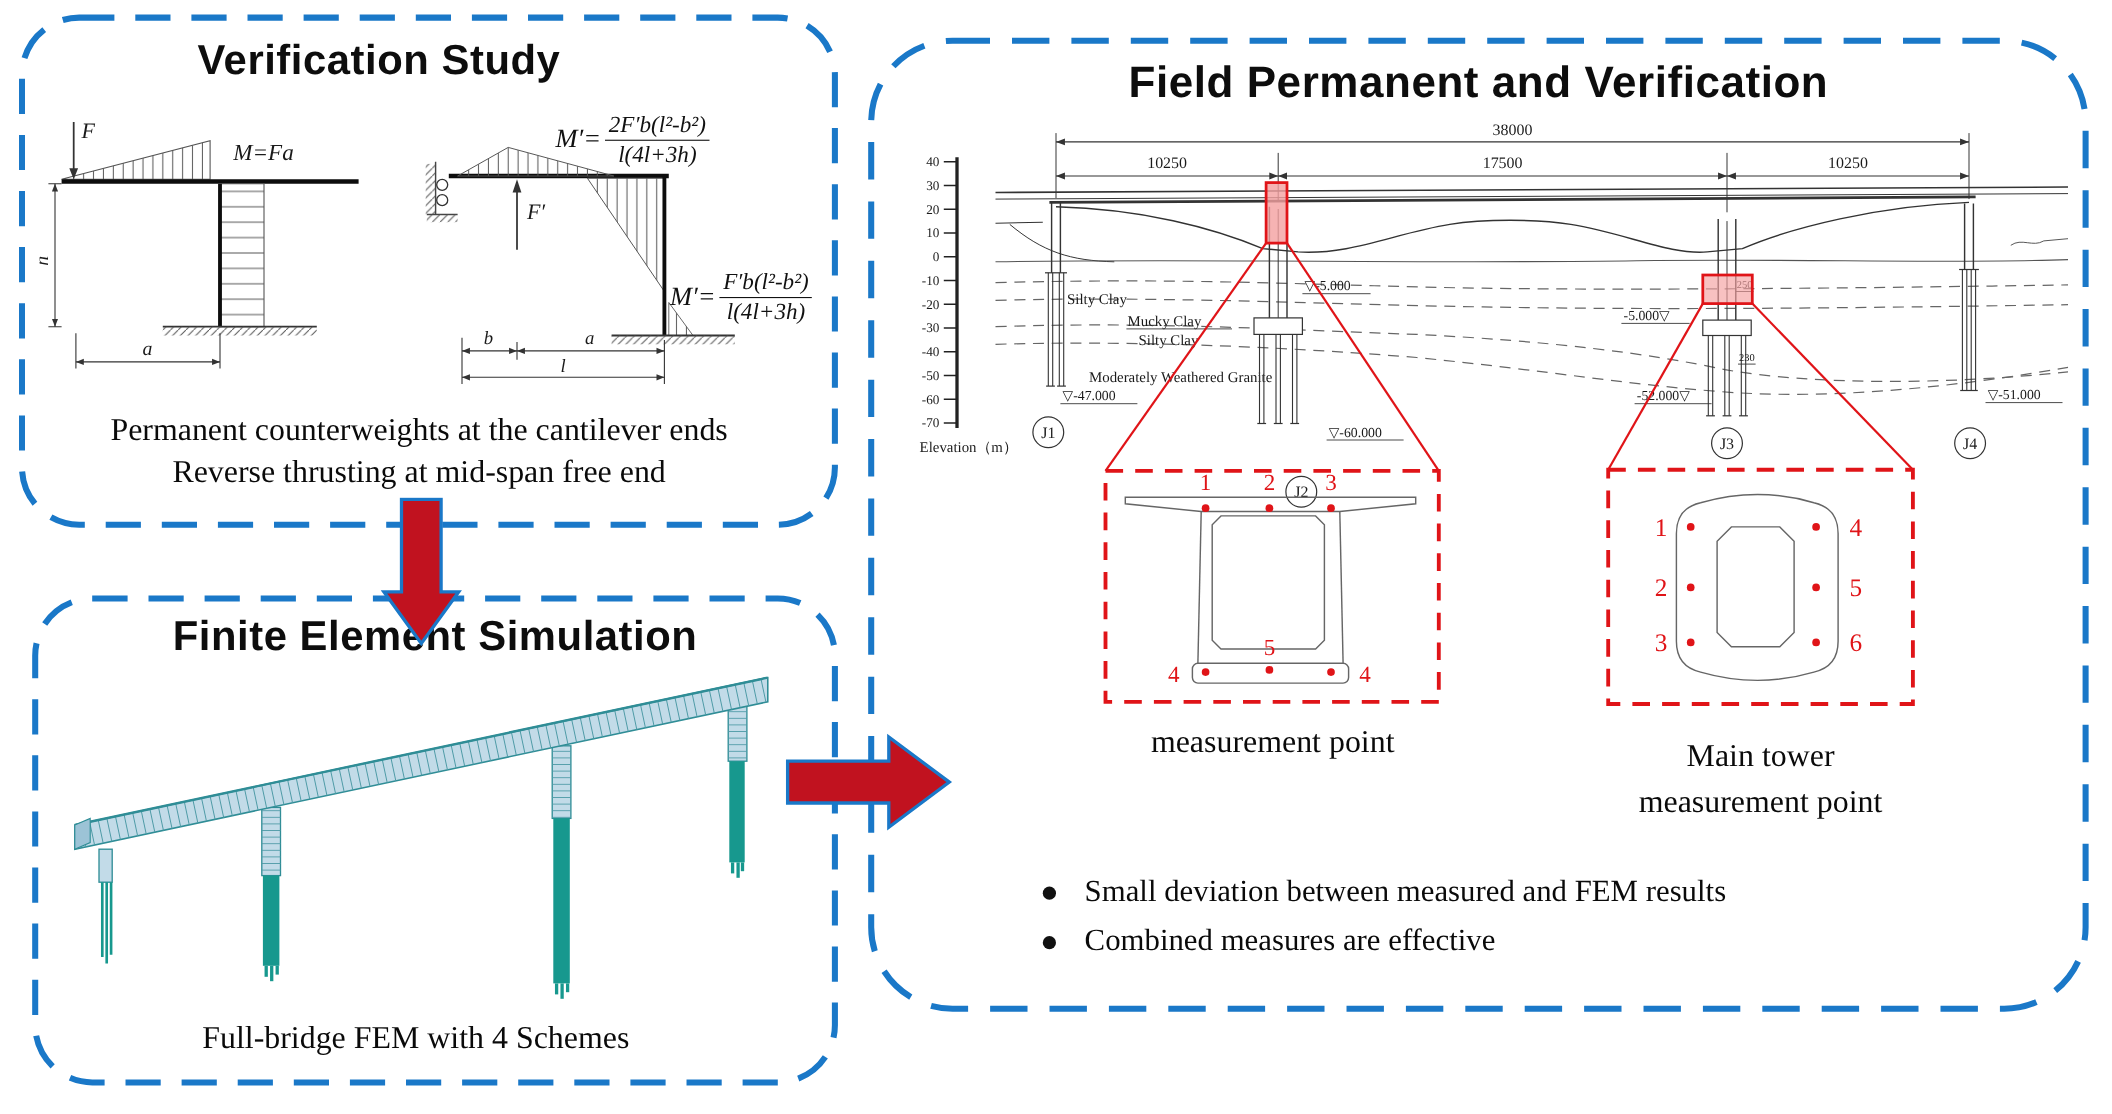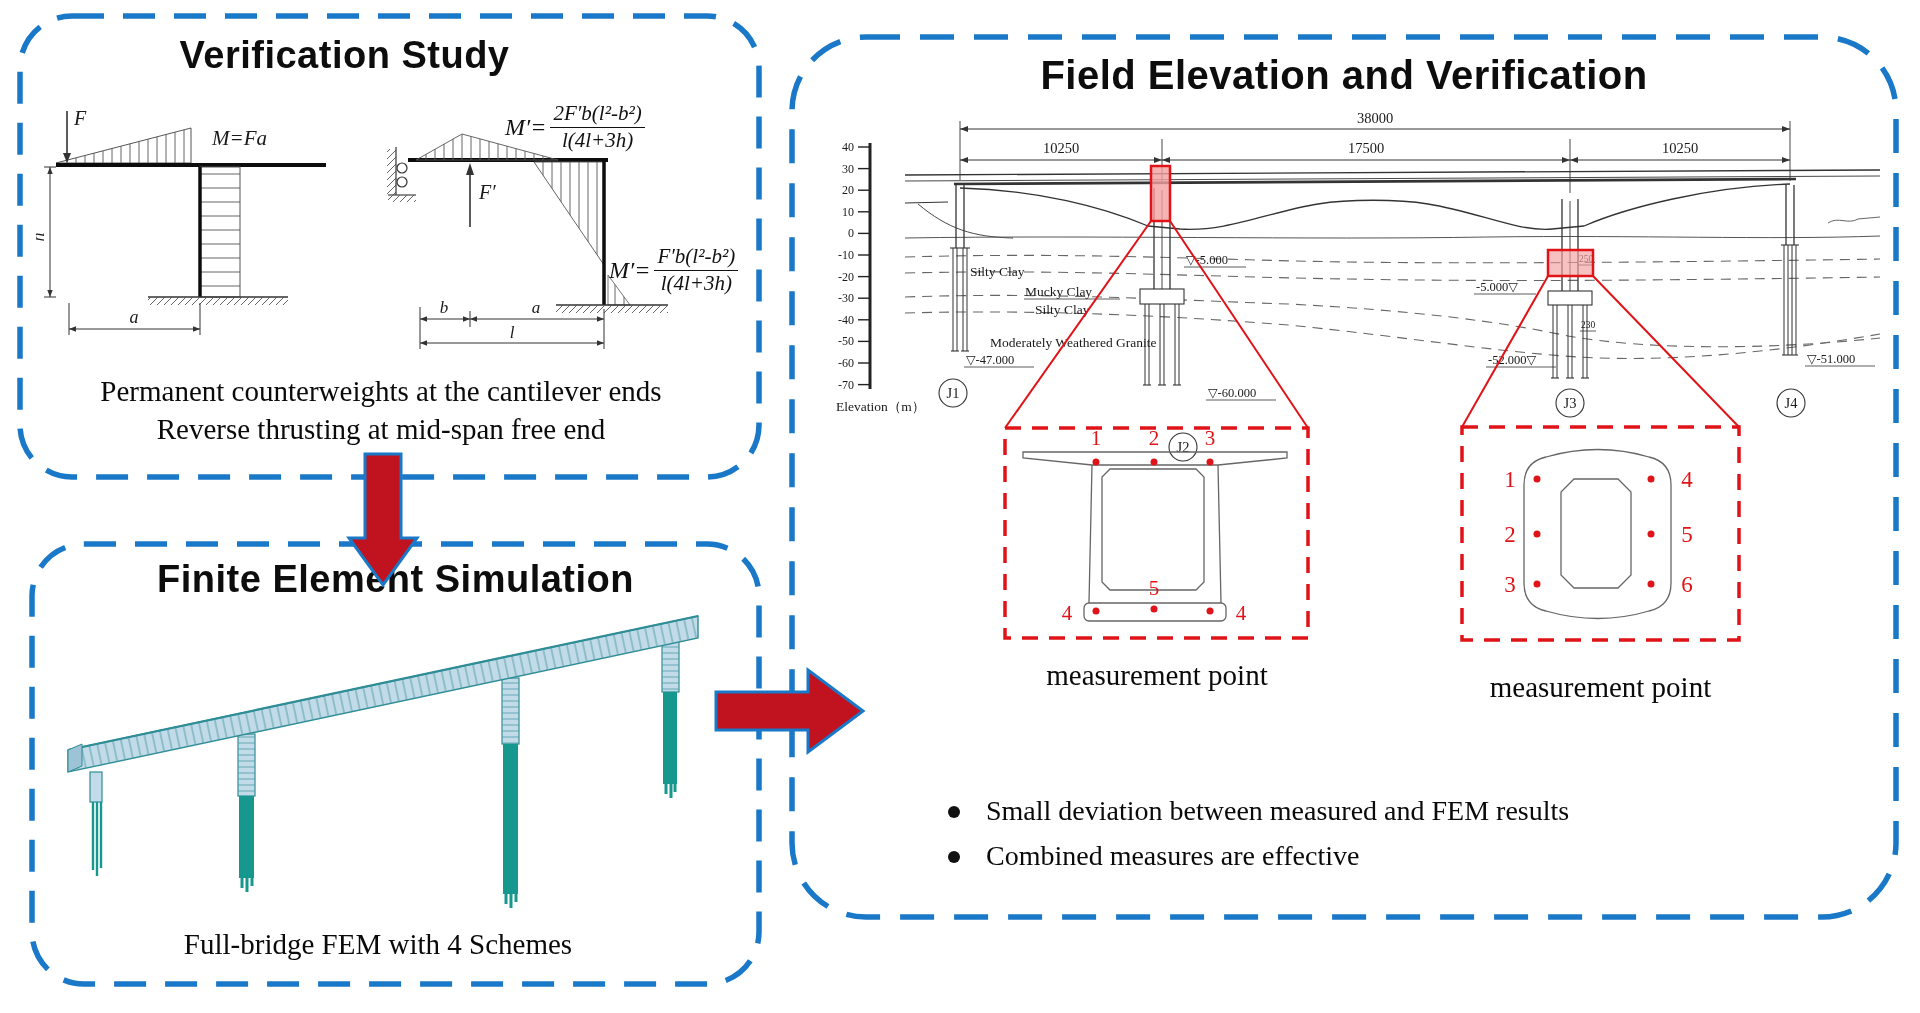--- a/index.html
+++ b/index.html
@@ -194,21 +194,21 @@
   </section>
 
   <svg class="abs" style="left:714px;top:662px;z-index:5;" width="152" height="98" viewBox="0 0 152 98">
     <path d="M2,30 H94 V8 L149,49 L94,90 V68 H2 Z" fill="#c1121f" stroke="#1a78c8" stroke-width="3"></path>
   </svg>
 
   <section class="panel" style="left:788px;top:33px;width:1112px;height:888px;">
     <svg class="pborder" width="1112" height="888" viewBox="0 0 1112 888">
       <rect x="4" y="4" width="1104" height="880" rx="74" fill="none" stroke="#1a78c8" stroke-width="5.5" stroke-dasharray="34 20"></rect>
     </svg>
-    <h2 class="ptitle" style="margin-top:20px;font-size:40px;">Field Elevation and Verification</h2>
+    <h2 class="ptitle" style="margin-top:20px;font-size:40px;">Field Permanent and Verification</h2>
 
     <svg class="abs" style="left:0;top:0;" width="1112" height="888" viewBox="0 0 1112 888">
       <defs>
         <marker id="f-arr" viewBox="0 0 10 10" refX="9" refY="5" markerWidth="9" markerHeight="9" orient="auto-start-reverse">
           <path d="M0,1.5 L9,5 L0,8.5 Z" fill="#333"></path>
           </marker>
       </defs>
 
       <g>
         <line x1="82" y1="110" x2="82" y2="356" stroke="#222" stroke-width="3"></line>
@@ -419,20 +419,21 @@
         <text x="899" y="454">4</text>
         <text x="899" y="509">5</text>
         <text x="899" y="559">6</text>
       </g>
     </svg>
 
     <div class="detailcap" style="left:218px;top:621px;width:302px;">
       <div>measurement point</div>
     </div>
     <div class="detailcap" style="left:664px;top:633px;width:297px;">
+      <div>Main tower</div>
       <div>measurement point</div>
     </div>
 
     <ul class="bullets" style="left:160px;top:762px;">
       <li>
         <span class="bdot"></span>
         <span>Small deviation between measured and FEM results</span>
       </li>
       <li>
         <span class="bdot"></span>

